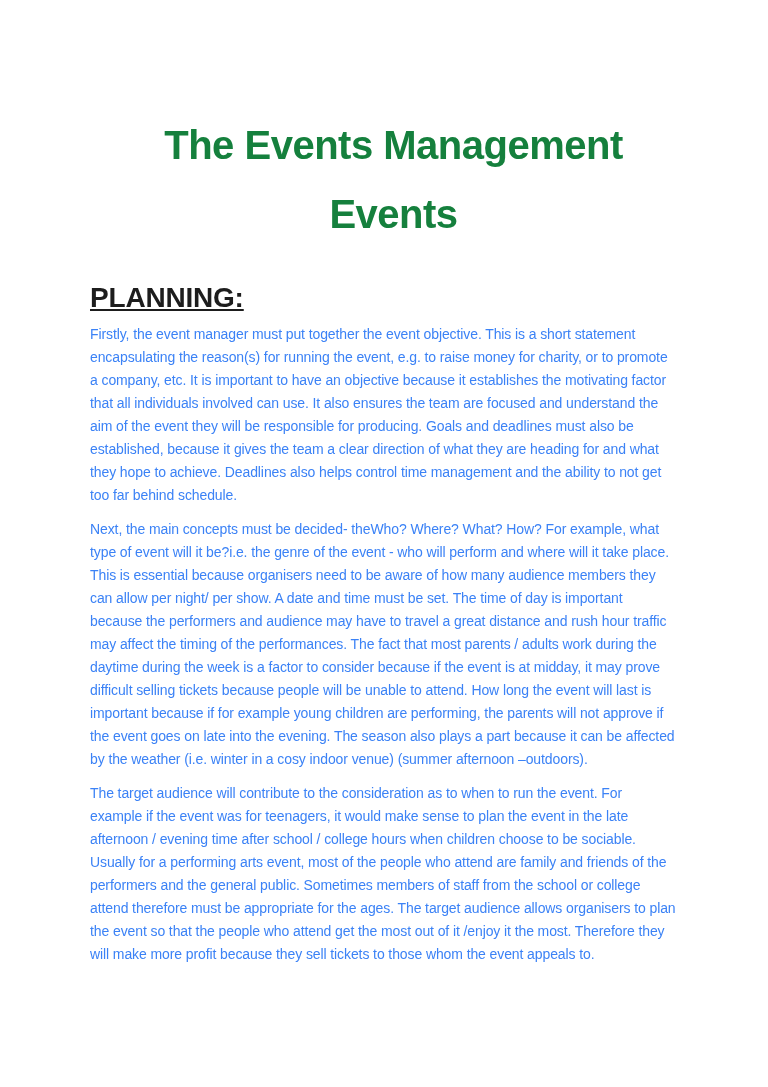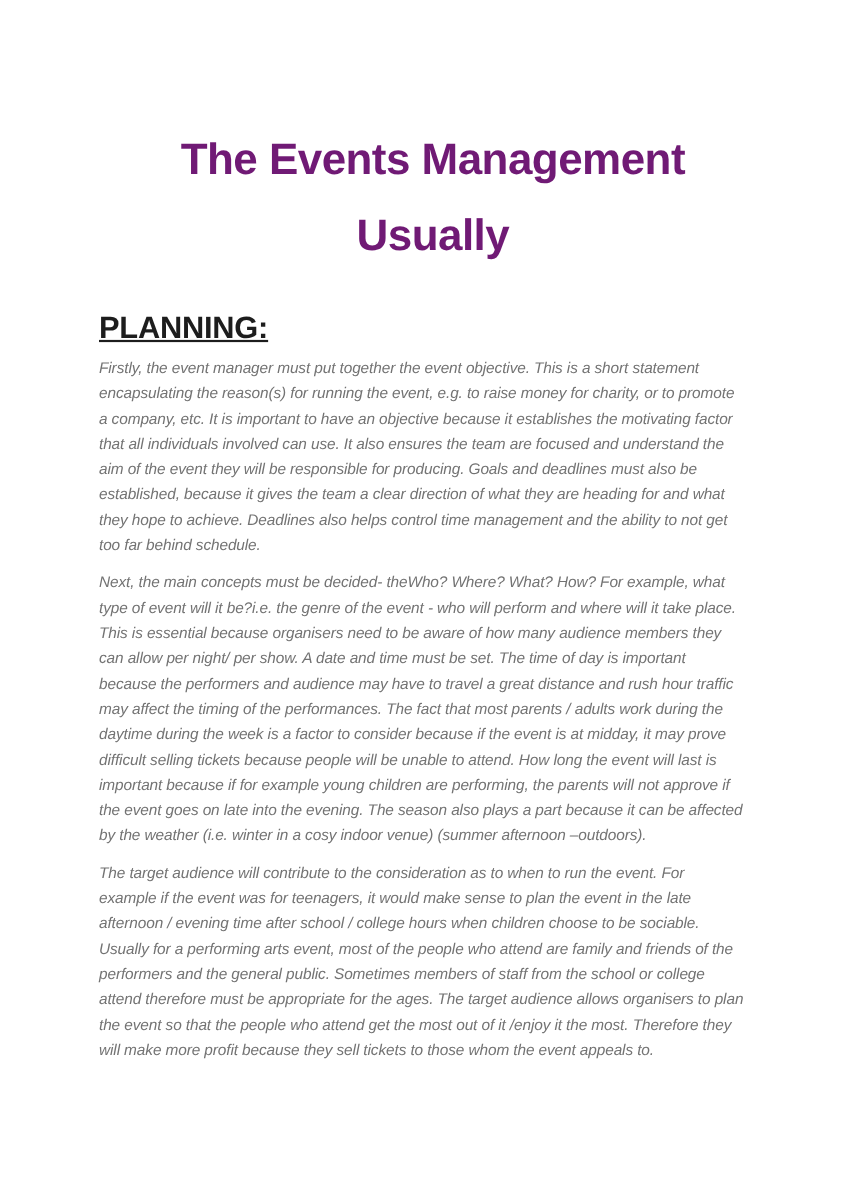--- a/index.html
+++ b/index.html
@@ -45,26 +45,26 @@
   }
   .body-text p {
     margin: 0 0 11px 0;
   }
 </style>
 </head>
 <body>
 
 <div class="page" style="background: rgb(255, 255, 255);">
 
-  <h1 class="doc-title" style="color: #701a75; padding-left: 19px;">
+  <h1 class="doc-title" style="color: #15803d; padding-left: 19px;">
     <span class="title-line">The Events Management</span>
-    <span class="title-line">Usually</span>
+    <span class="title-line">Events</span>
   </h1>
 
   <h2 class="section-heading" style="color: rgb(29, 29, 29);">PLANNING:</h2>
 
-  <div class="body-text" style="color: #737373; font-style: italic;">
+  <div class="body-text" style="color: #3b82f6;">
     <p>Firstly, the event manager must put together the event objective. This is a short statement encapsulating the reason(s) for running the event, e.g. to raise money for charity, or to promote a company, etc. It is important to have an objective because it establishes the motivating factor that all individuals involved can use. It also ensures the team are focused and understand the aim of the event they will be responsible for producing. Goals and deadlines must also be established, because it gives the team a clear direction of what they are heading for and what they hope to achieve. Deadlines also helps control time management and the ability to not get too far behind schedule.</p>
     <p>Next, the main concepts must be decided- theWho? Where? What? How? For example, what type of event will it be?i.e. the genre of the event - who will perform and where will it take place. This is essential because organisers need to be aware of how many audience members they can allow per night/ per show. A date and time must be set. The time of day is important because the performers and audience may have to travel a great distance and rush hour traffic may affect the timing of the performances. The fact that most parents / adults work during the daytime during the week is a factor to consider because if the event is at midday, it may prove difficult selling tickets because people will be unable to attend. How long the event will last is important because if for example young children are performing, the parents will not approve if the event goes on late into the evening. The season also plays a part because it can be affected by the weather (i.e. winter in a cosy indoor venue) (summer afternoon –outdoors).</p>
     <p>The target audience will contribute to the consideration as to when to run the event. For example if the event was for teenagers, it would make sense to plan the event in the late afternoon / evening time after school / college hours when children choose to be sociable. Usually for a performing arts event, most of the people who attend are family and friends of the performers and the general public. Sometimes members of staff from the school or college attend therefore must be appropriate for the ages. The target audience allows organisers to plan the event so that the people who attend get the most out of it /enjoy it the most. Therefore they will make more profit because they sell tickets to those whom the event appeals to.</p>
   </div>
 
 </div>
 
 </body></html>

